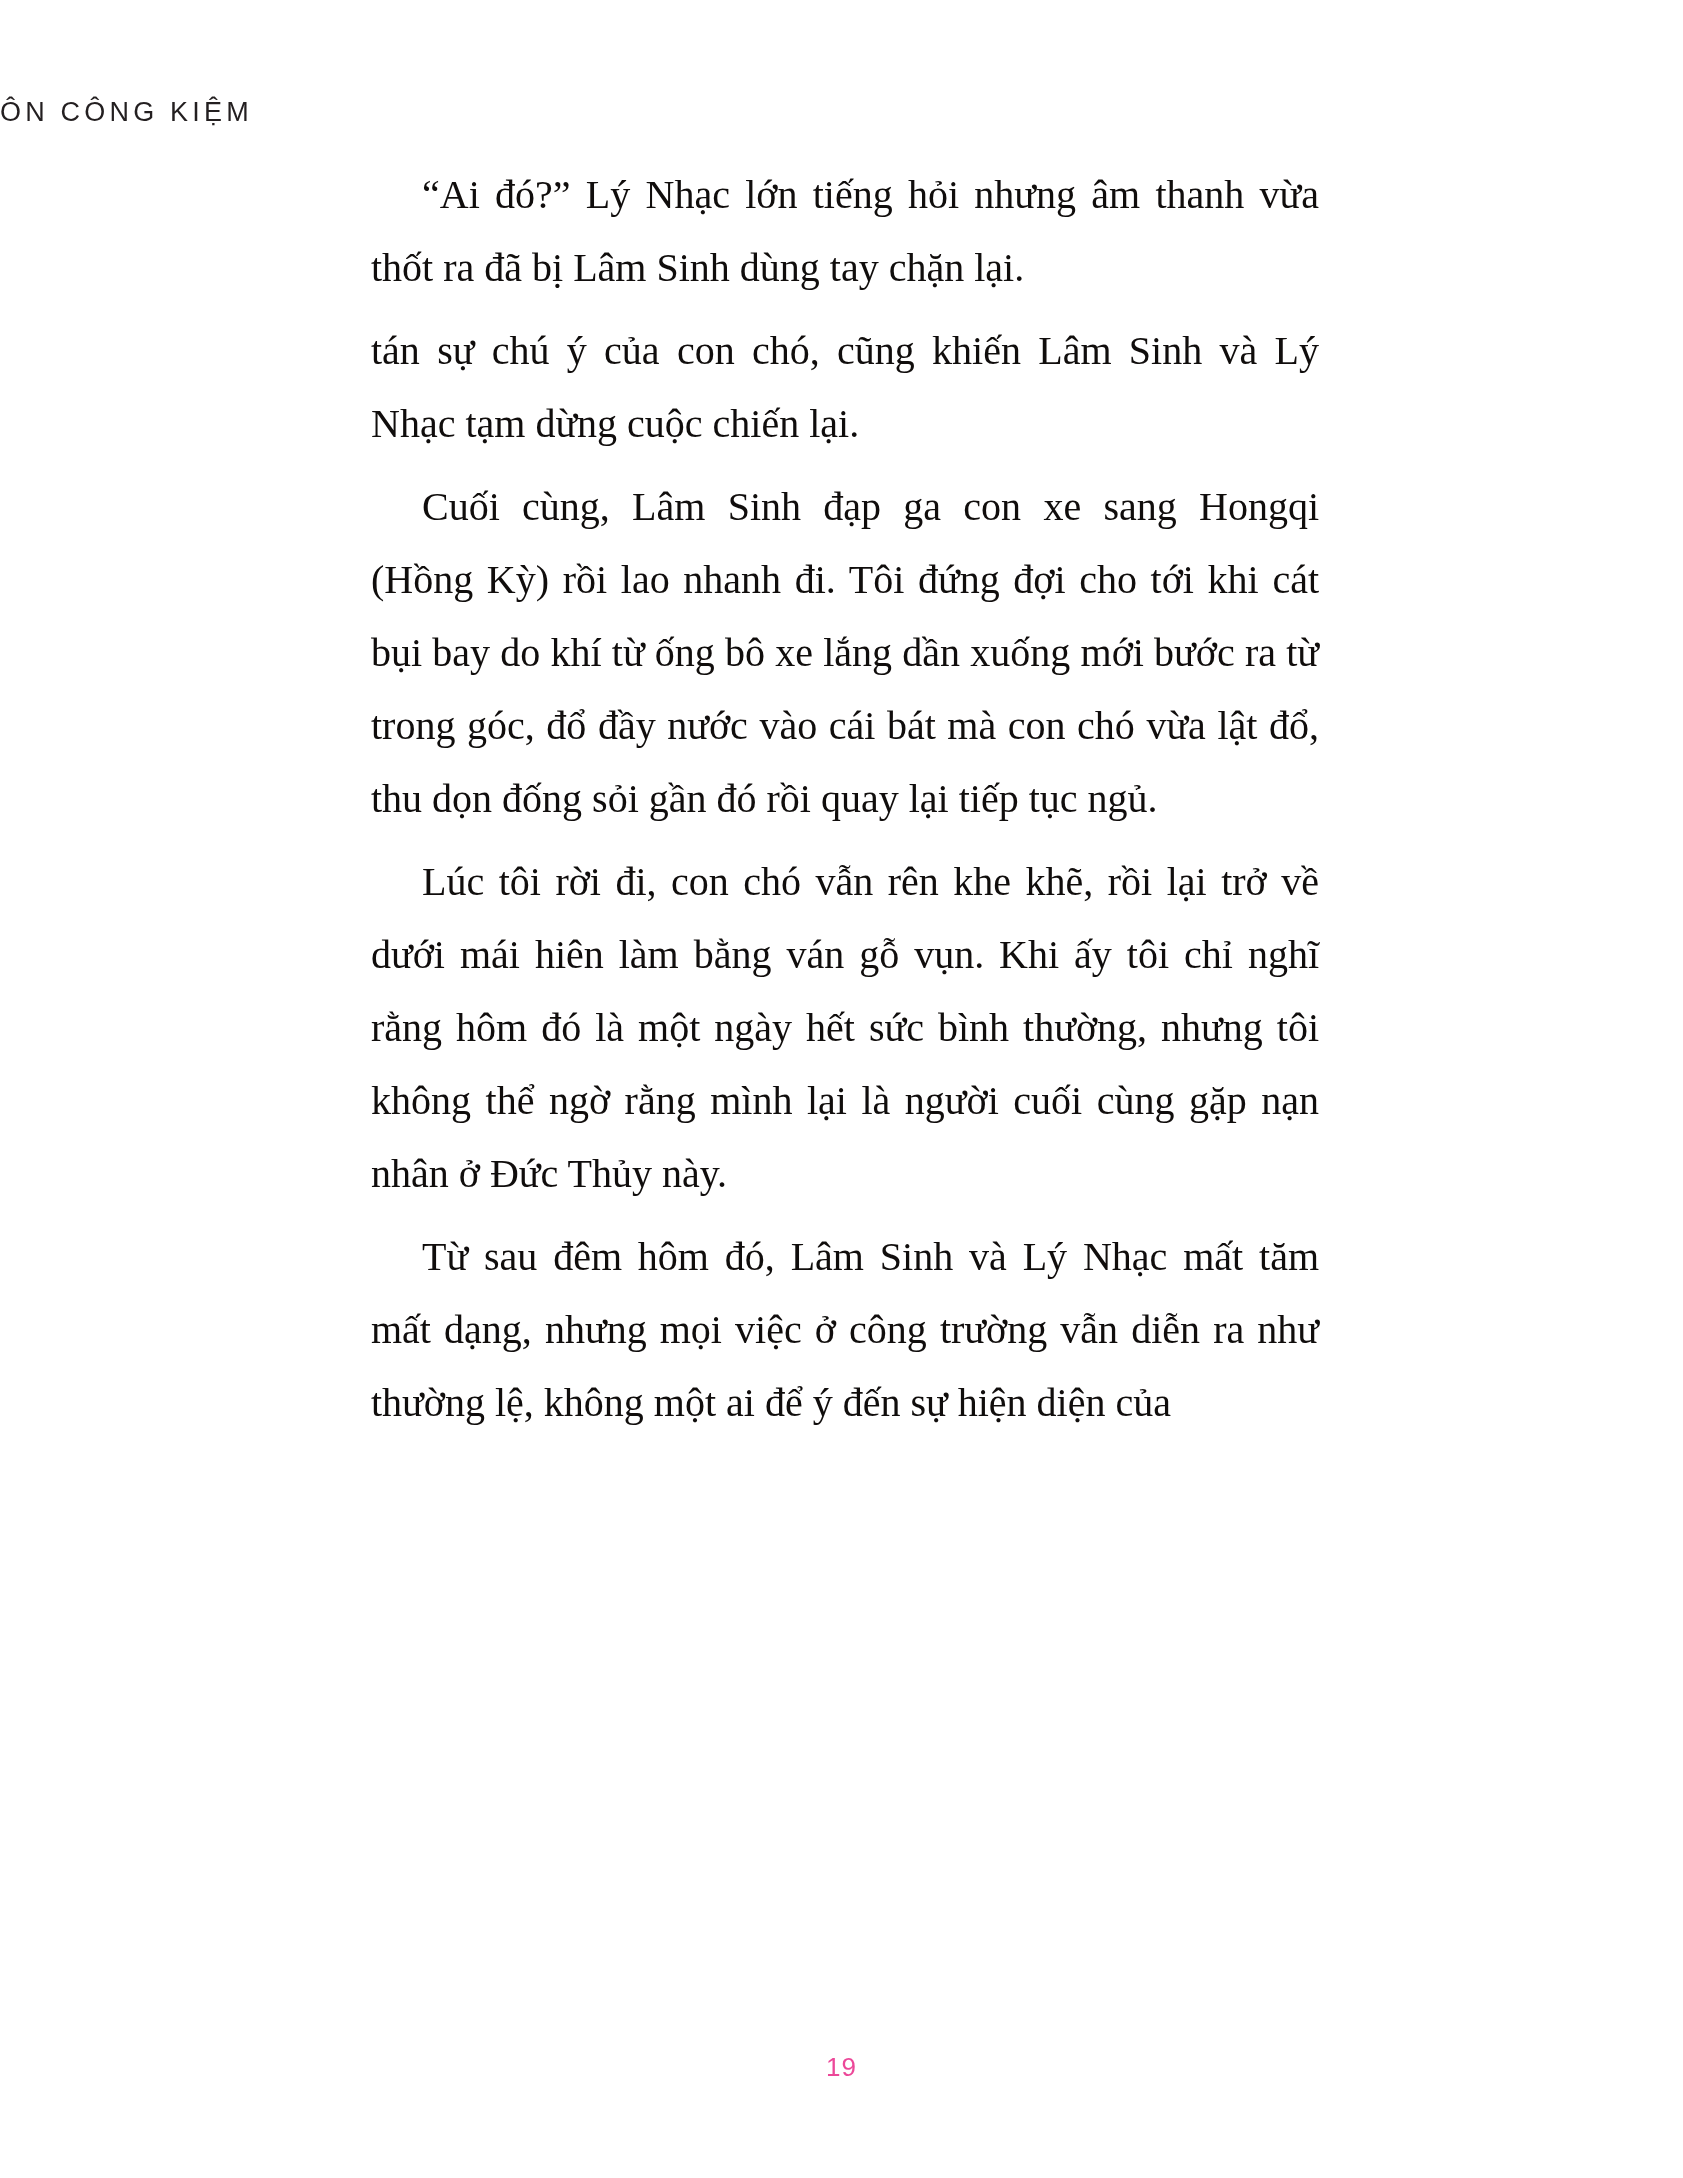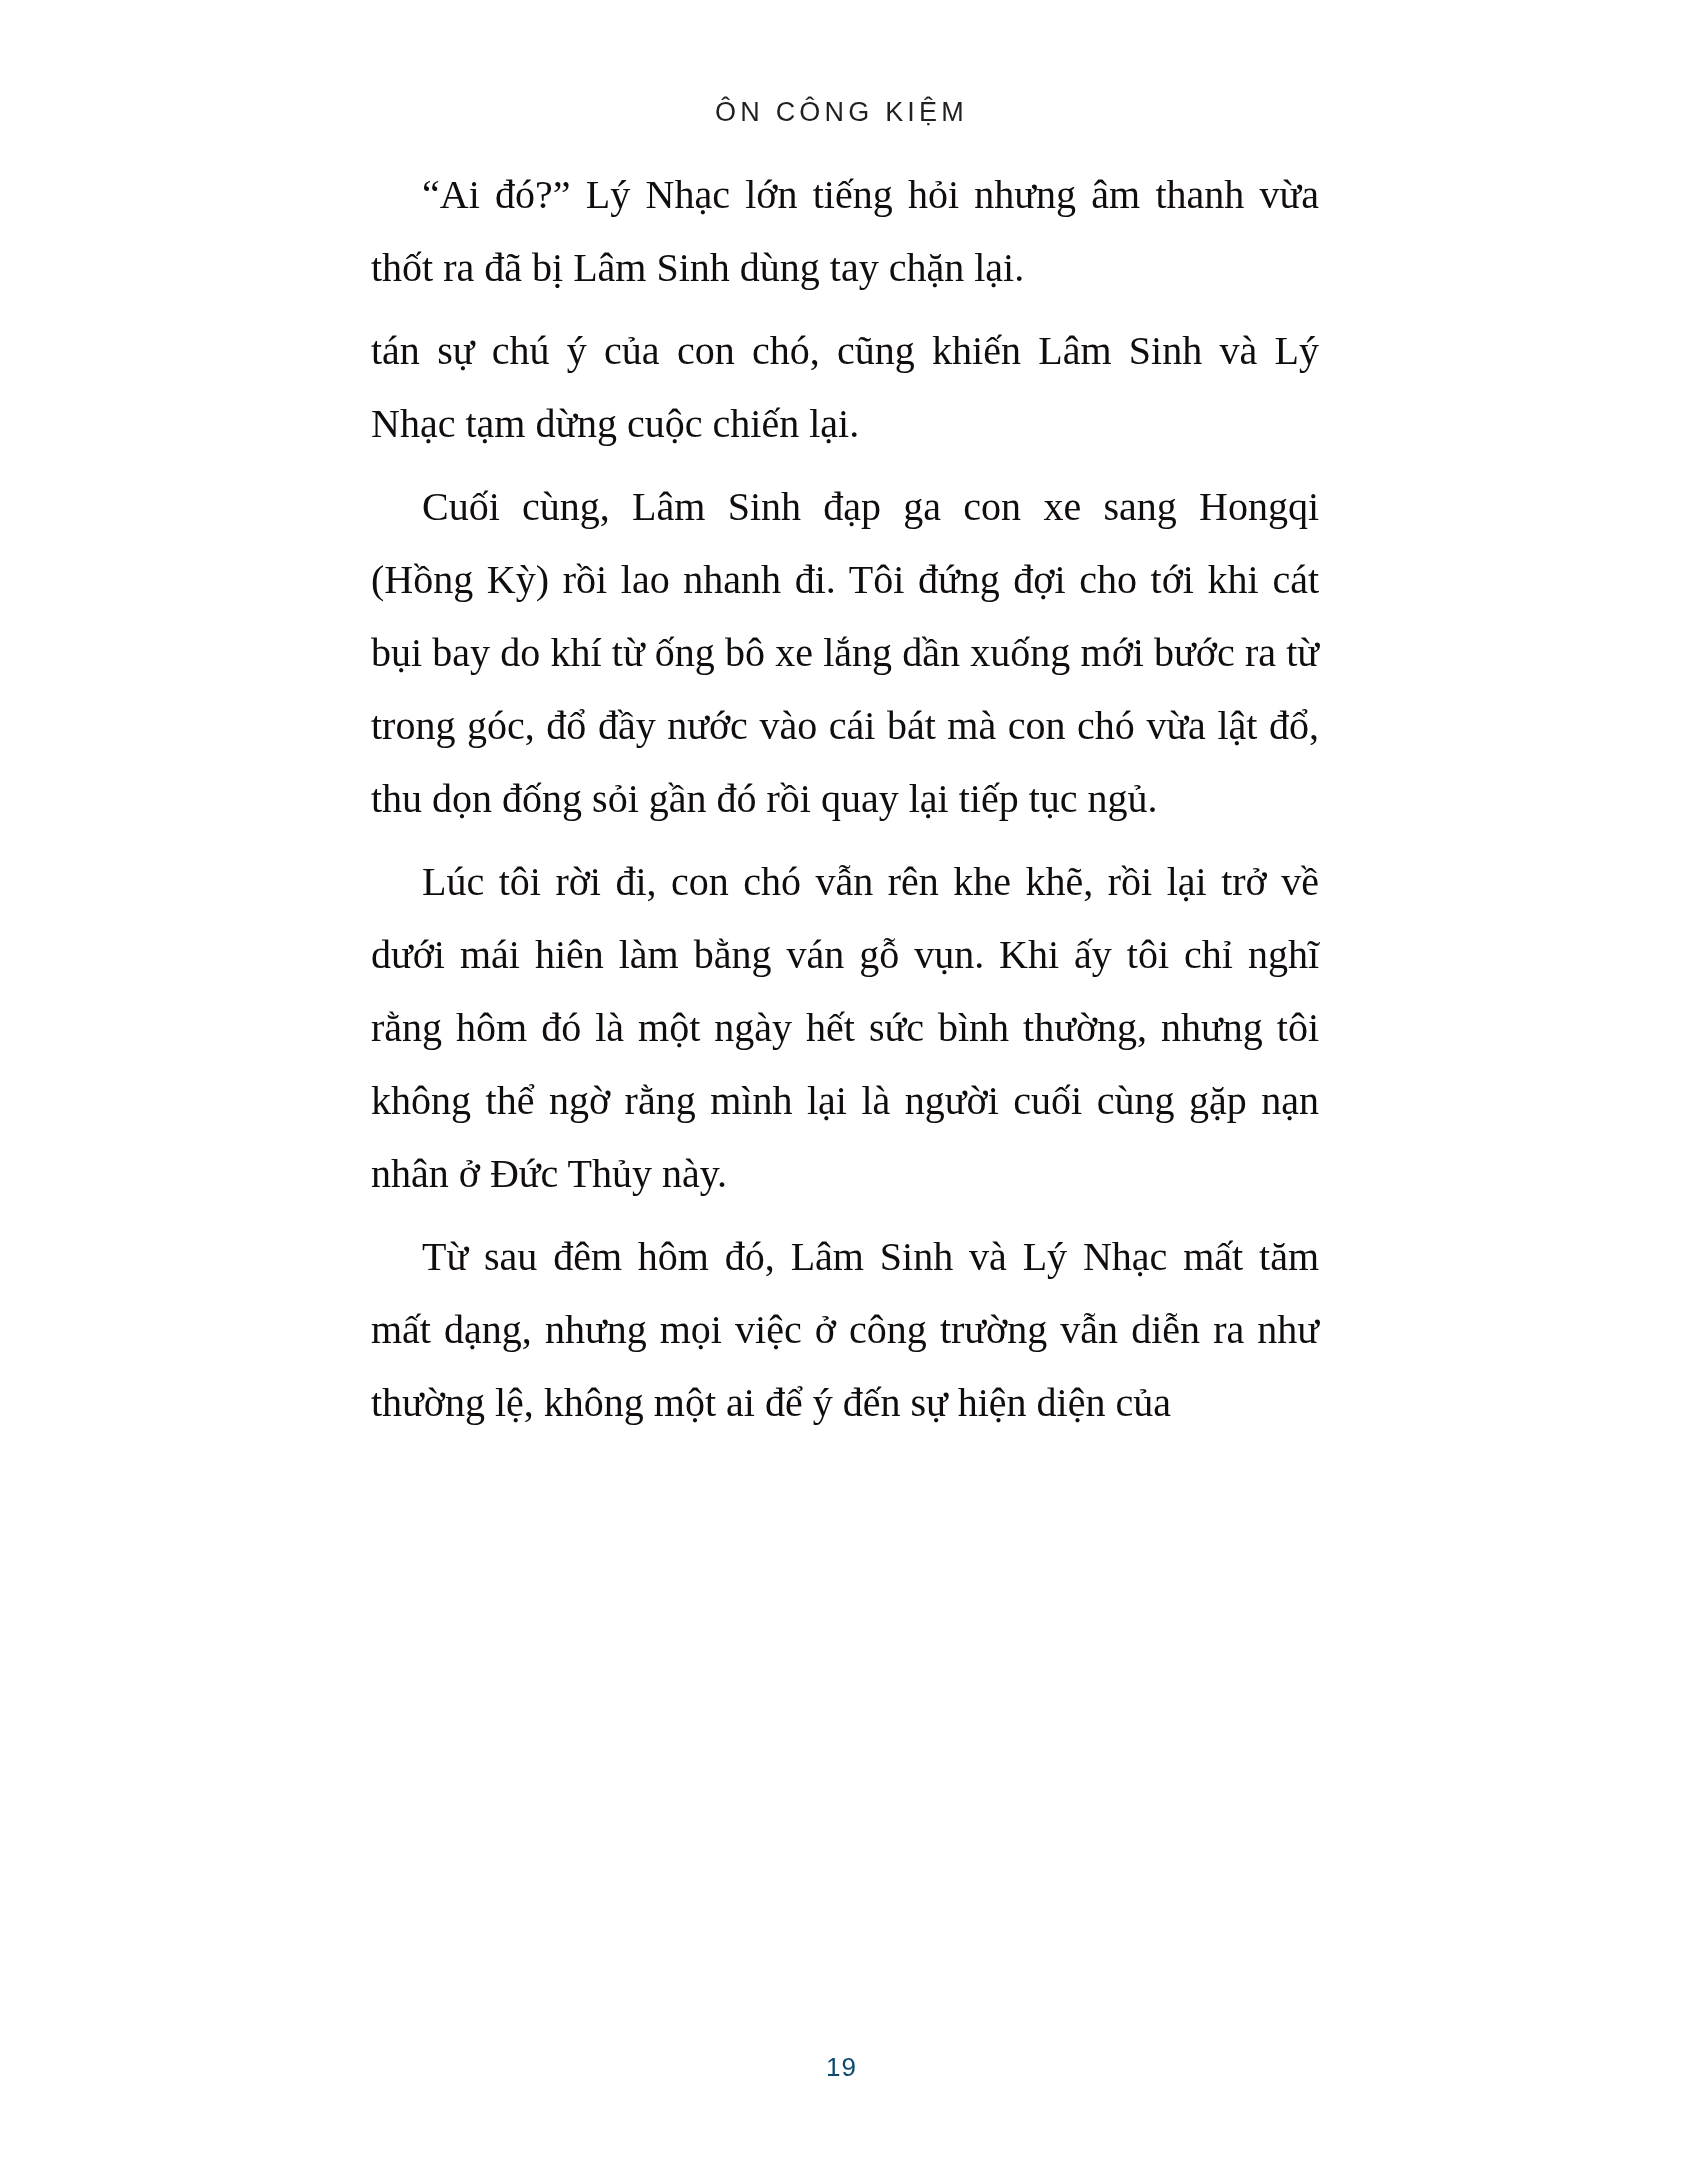--- a/index.html
+++ b/index.html
@@ -13,21 +13,21 @@
     height: 2178px;
     background: #ffffff;
     overflow: hidden;
     box-sizing: border-box;
   }
   .running-head {
     position: absolute;
     top: 97px;
     left: 0;
     right: 0;
-    text-align: center;
+    text-align: left;
     font-family: "Liberation Sans", sans-serif;
     font-size: 27px;
     font-weight: 500;
     letter-spacing: 4.2px;
     color: #231f20;
     text-transform: uppercase;
   }
   .text-block {
     position: absolute;
     top: 158px;
@@ -55,21 +55,21 @@
   .folio {
     position: absolute;
     bottom: 95px;
     left: 0;
     right: 0;
     text-align: center;
     font-family: "Liberation Sans", sans-serif;
     font-size: 26px;
     font-weight: 400;
     letter-spacing: 1px;
-    color: #0c4a6e;
+    color: #ec4899;
   }
 </style>
 </head>
 <body>
 
 <div class="page">
 
   <div class="running-head">ÔN CÔNG KIỆM</div>
 
   <div class="text-block">

